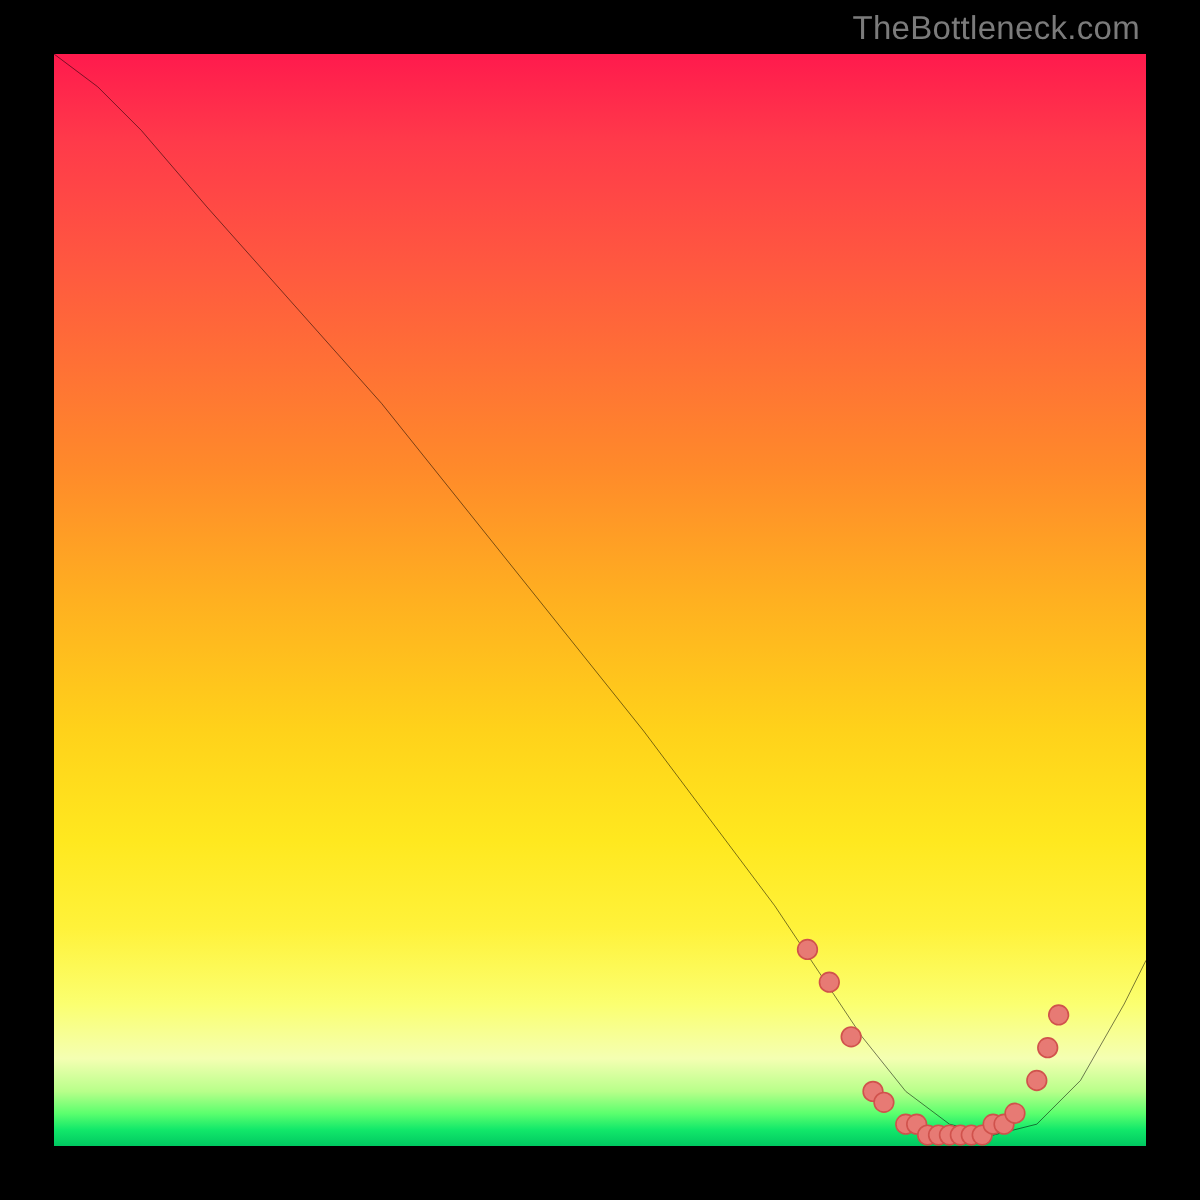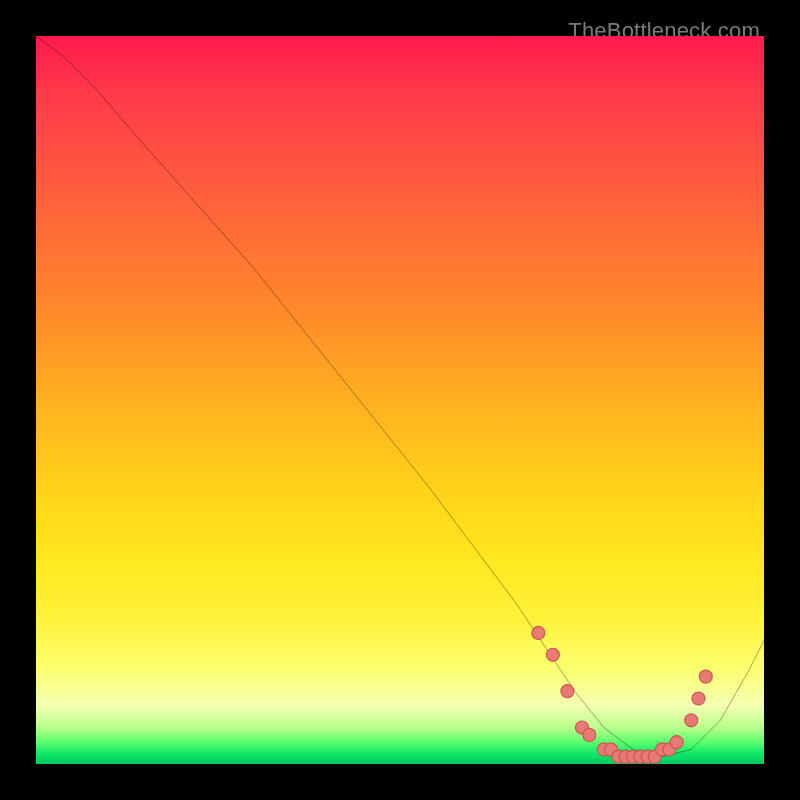--- a/index.html
+++ b/index.html
@@ -47,21 +47,20 @@
       #00c861 100%
     );
   }
   .watermark {
     position: absolute;
     top: 6px;
     right: 40px;
     color: #7b7b7b;
     font-size: 22px;
     letter-spacing: 0.2px;
-    margin-top: 12px;
   }
   svg.curve {
     position: absolute;
     inset: 0;
   }
 </style>
 </head>
 <body>
 
 <div class="outer">

